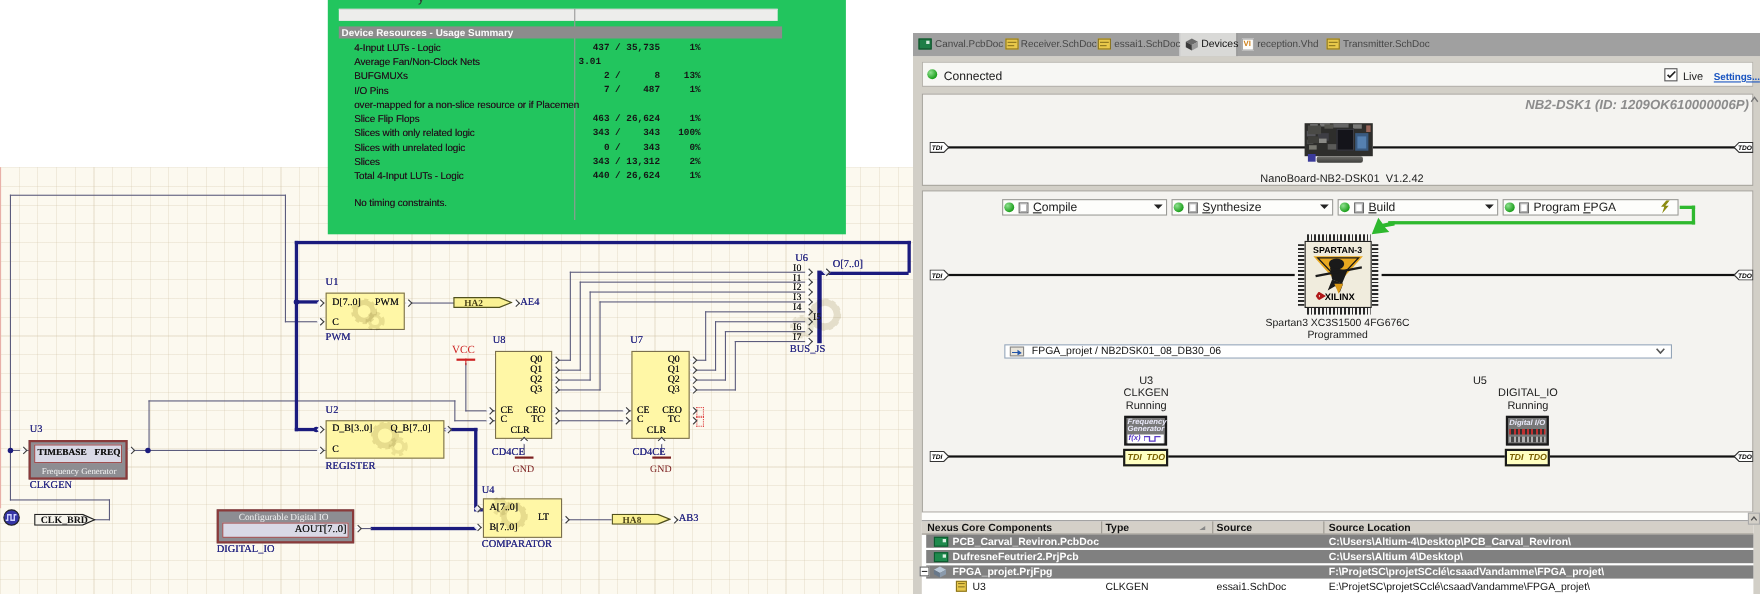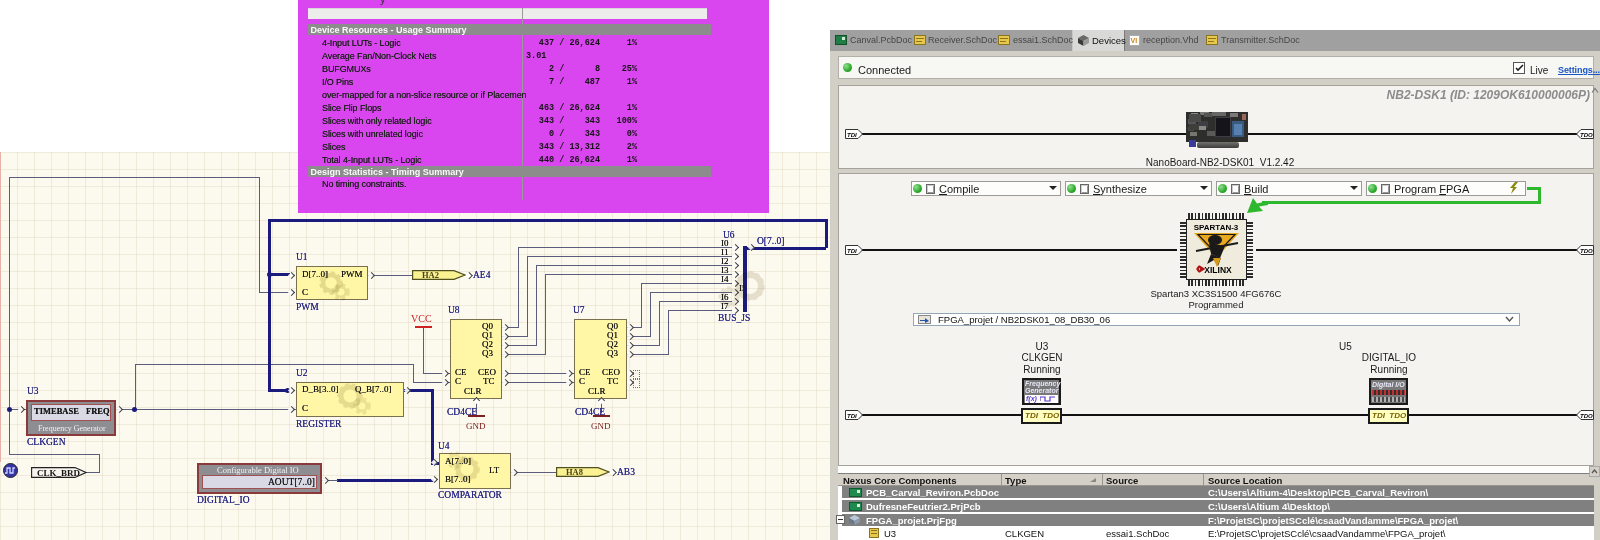--- a/index.html
+++ b/index.html
@@ -15,21 +15,21 @@
   .dot{position:absolute;width:5px;height:5px;border-radius:50%;background:#1b1b7e}
   .ar{position:absolute;width:4px;height:4px;border-top:1px solid #3c3c3c;border-right:1px solid #3c3c3c;background:rgba(255,255,255,.9);transform:rotate(45deg)}
   .aru{position:absolute;width:4px;height:4px;border-top:1.3px solid #3c3c3c;border-right:1.3px solid #3c3c3c;background:#fff;transform:rotate(-45deg)}
   .ser{font-family:"Liberation Serif",serif}
   .lbl{position:absolute;font-family:"Liberation Serif",serif;color:#2b2b85;font-size:9.5px;line-height:9.5px;white-space:nowrap;text-shadow:0 0 0.4px #2b2b85}
   .pt{position:absolute;font-family:"Liberation Serif",serif;color:#161616;font-size:9px;line-height:9px;white-space:nowrap;text-shadow:0 0 0.4px #333}
   .blk{position:absolute;background:#fff7a6;border:1px solid #7a6f4e;box-sizing:border-box}
   .red{color:#c22;font-family:"Liberation Serif",serif}
   .gnd{color:#7c2020;font-family:"Liberation Serif",serif}
   
-  #rpt{position:absolute;left:298px;top:0;width:471px;height:213px;background:#d946ef;color:#171717}
+  #rpt{position:absolute;left:298px;top:0;width:471px;height:213px;background:#22c55e;color:#171717}
   .rrow{position:absolute;white-space:nowrap;line-height:13px;font-size:9px;letter-spacing:-0.1px;color:#151515;text-shadow:0 0 0.5px #444}
   .rbar{position:absolute;left:10px;width:403px;height:10px;background:#8c8c8c;color:#fafafa;
         font-size:9px;font-weight:bold;line-height:10px;padding-top:1px;white-space:nowrap;overflow:hidden}
   .rv{position:absolute;left:228px;width:74px;text-align:right;white-space:pre;font-family:"Liberation Mono",monospace;font-size:8.5px;font-weight:bold;line-height:13px;color:#151515}
   .rp{position:absolute;left:306px;width:33px;text-align:right;white-space:pre;font-family:"Liberation Mono",monospace;font-size:8.5px;font-weight:bold;line-height:13px;color:#151515}
   
   .panel-txt{font-size:11px;color:#1a1a1a}
   .btn{position:absolute;height:15px;background:#fdfdfb;border:1px solid #9a9a96;box-sizing:border-box}
   .ball{position:absolute;width:9px;height:9px;border-radius:50%;background:radial-gradient(circle at 3px 3px,#8fe08f,#1da01d 70%)}
   .dicon{position:absolute;width:9px;height:10px;border:1px solid #666;background:#fff;box-sizing:border-box;box-shadow:inset 1px 1px 0 #ccc,inset -1px -1px 0 #999}
@@ -288,47 +288,46 @@
         <circle cx="11.0" cy="11.0" r="7" fill="none" stroke="#cfc9b2" stroke-width="3.8500000000000005"></circle>
         <circle cx="11.0" cy="11.0" r="9" fill="none" stroke="#cfc9b2" stroke-width="3.5" stroke-dasharray="3.5 3.2"></circle>
       </svg>
   </div>
   <div id="rpt">
     <div class="abs" style="left:82px;top:-7px;font-size:11px;color:#333">y</div>
     <div class="abs" style="left:10px;top:8px;width:399px;height:10px;background:#ededeb;border-top:1px solid #d8d8d8"></div>
     <div class="abs" style="left:224px;top:8px;width:1px;height:192px;background:#9a9a9a"></div>
     <div class="rbar" style="top:24px">&nbsp;Device Resources - Usage Summary</div>
     <div class="rrow" style="left:24px;top:37px">4-Input LUTs - Logic</div>
-      <div class="rv" style="top:37px">437 / 26,624</div>
+      <div class="rv" style="top:37px">437 / 35,735</div>
       <div class="rp" style="top:37px">1%</div>
     <div class="rrow" style="left:24px;top:50px">Average Fan/Non-Clock Nets</div>
       <div class="rv" style="top:50px;text-align:left">3.01</div>
     <div class="rrow" style="left:24px;top:63px">BUFGMUXs</div>
       <div class="rv" style="top:63px">2 /      8</div>
-      <div class="rp" style="top:63px">25%</div>
+      <div class="rp" style="top:63px">13%</div>
     <div class="rrow" style="left:24px;top:76px">I/O Pins</div>
       <div class="rv" style="top:76px">7 /    487</div>
       <div class="rp" style="top:76px">1%</div>
     <div class="rrow" style="left:24px;top:89px">over-mapped for a non-slice resource or if Placemen</div>
     <div class="rrow" style="left:24px;top:102px">Slice Flip Flops</div>
       <div class="rv" style="top:102px">463 / 26,624</div>
       <div class="rp" style="top:102px">1%</div>
     <div class="rrow" style="left:24px;top:115px">Slices with only related logic</div>
       <div class="rv" style="top:115px">343 /    343</div>
       <div class="rp" style="top:115px">100%</div>
     <div class="rrow" style="left:24px;top:128px">Slices with unrelated logic</div>
       <div class="rv" style="top:128px">0 /    343</div>
       <div class="rp" style="top:128px">0%</div>
     <div class="rrow" style="left:24px;top:141px">Slices</div>
       <div class="rv" style="top:141px">343 / 13,312</div>
       <div class="rp" style="top:141px">2%</div>
     <div class="rrow" style="left:24px;top:154px">Total 4-Input LUTs - Logic</div>
       <div class="rv" style="top:154px">440 / 26,624</div>
       <div class="rp" style="top:154px">1%</div>
-    <div class="rbar" style="top:166px">&nbsp;Design Statistics - Timing Summary</div>
     <div class="rrow" style="left:24px;top:178px">No timing constraints.</div>
   </div>
   <div id="rpanel">
 
     <div class="abs" style="left:830px;top:51px;width:770px;height:489px;background:#d2cfc7"></div>
 
     <div class="abs" style="left:830px;top:30px;width:770px;height:21px;background:#a0a0a0"></div>
     <div class="abs" style="left:1072px;top:30px;width:53px;height:21px;background:#d9d9d7;border-left:1px solid #c8c8c8;border-right:1px solid #7a7a7a;box-sizing:border-box"></div>
     <div class="abs" style="left:835px;top:35px;width:12px;height:10px;background:#1e7e46;border:1px solid #11502b;box-sizing:border-box"></div>
     <div class="abs" style="left:842px;top:37px;width:3px;height:3px;background:#cfe8d8"></div>

